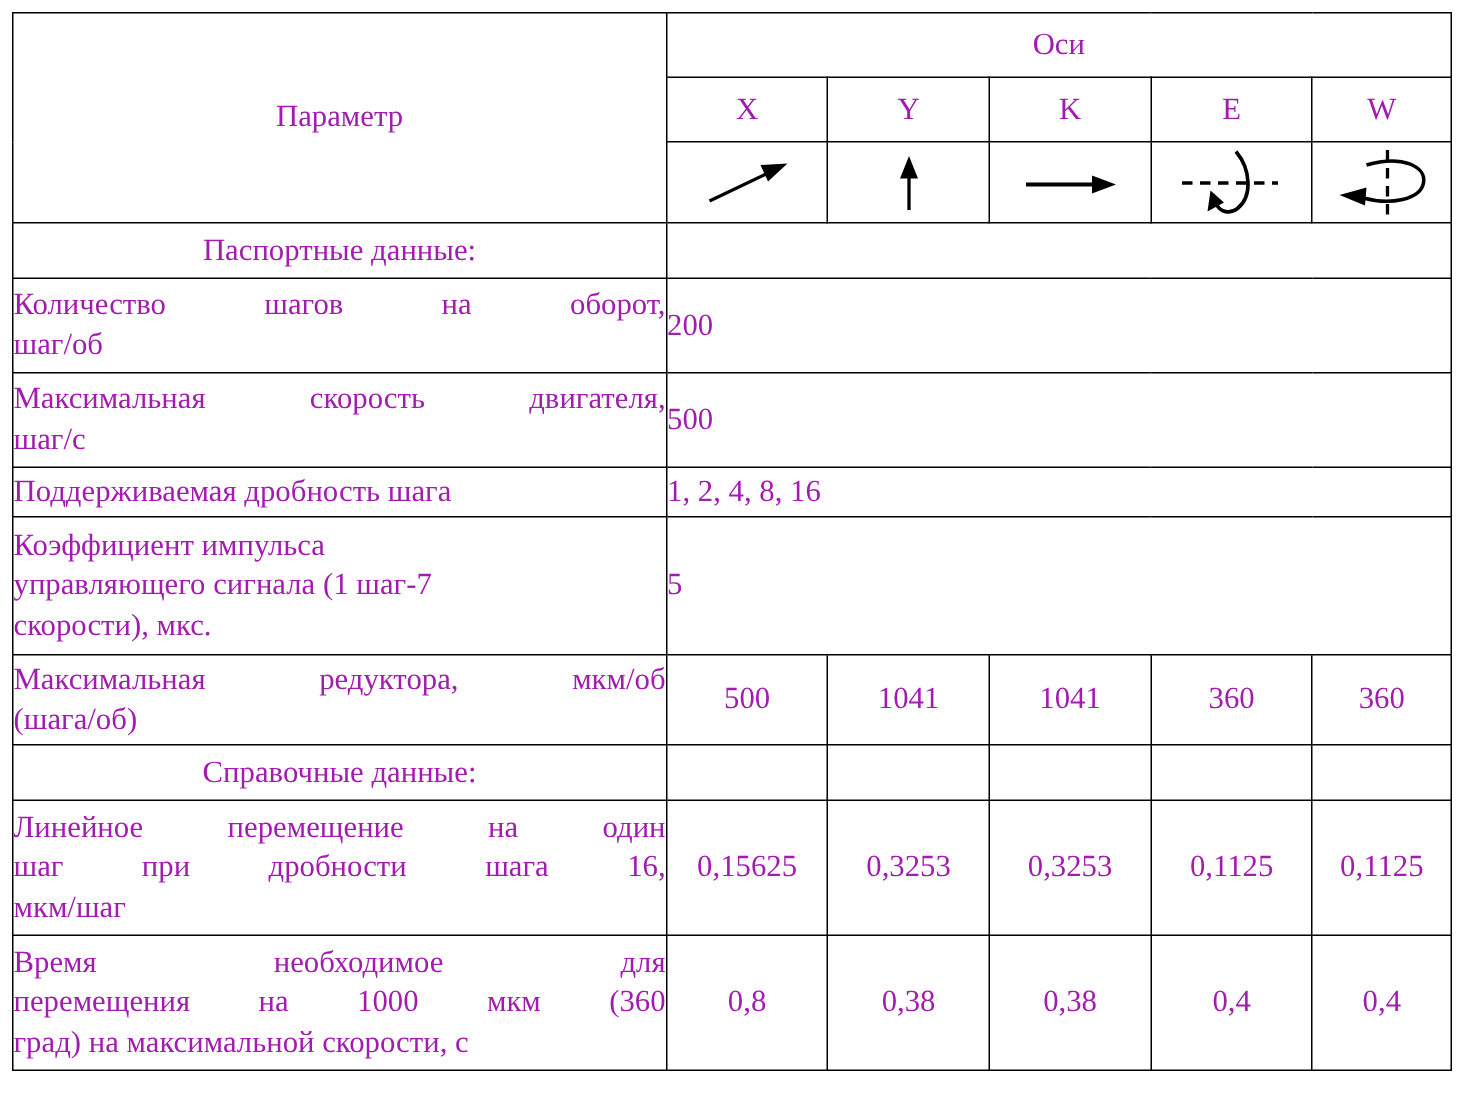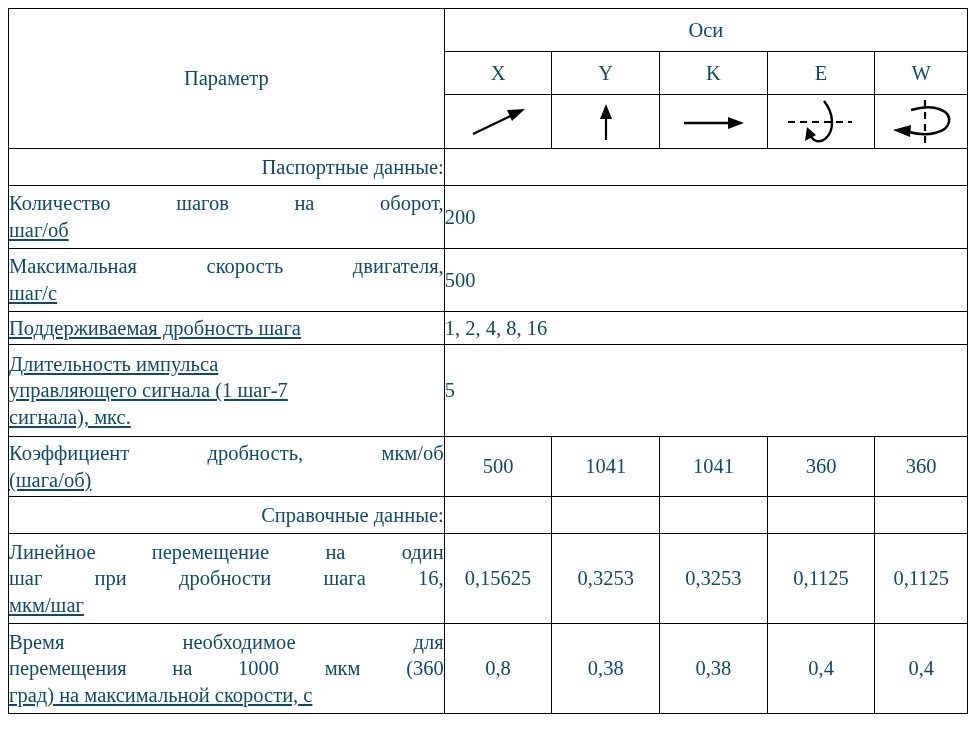--- a/index.html
+++ b/index.html
@@ -30,21 +30,21 @@
     background: #fff;
   }
   table.spec td,
   table.spec th {
     border: 1.6px solid #000000;
     padding: 0;
     vertical-align: middle;
     font-weight: normal;
     font-size: 20.5px;
     line-height: 1.30;
-    color: #0c4a6e;
+    color: #a21caf;
   }
   
   col.c-param { width: 433px; }
   col.c-ax    { width: 107px; }
   col.c-ax-l  { width: 92px; }
 
   
   .hd-param {
     text-align: center;
     font-weight: bold;
@@ -70,38 +70,37 @@
     text-align: center;
     height: 53px;
     padding: 0;
   }
   .hd-icon svg { display: block; margin: 0 auto; }
 
   
   .sect {
     font-weight: bold;
     font-size: 21px;
-    text-align: right;
+    text-align: center;
     padding: 5px 0 5px 8px;
     height: 33px;
   }
   .plabel {
     text-align: justify;
     text-align-last: left;
     padding: 5px 10px 5px 8px;
     hyphens: none;
   }
   .plabel .ln {
     display: block;
     text-align: justify;
     text-align-last: justify;
   }
   .plabel .ln.last {
     text-align-last: left;
-    text-decoration: underline;
   }
   .val {
     text-align: center;
   }
   .val-merged { }
   .blank { }
 
   
   .r-sect    { height: 37px; }
   .r-2line   { height: 63px; margin-top: 20px; }
@@ -212,30 +211,30 @@
 
       <tr class="r-1line">
         <td class="plabel">
           <span class="ln last">Поддерживаемая дробность шага</span>
         </td>
         <td class="val-merged" colspan="5">1, 2, 4, 8, 16</td>
       </tr>
 
       <tr class="r-3line">
         <td class="plabel">
-          <span class="ln last">Длительность импульса</span>
+          <span class="ln last">Коэффициент импульса</span>
           <span class="ln last">управляющего сигнала (1 шаг-7</span>
-          <span class="ln last">сигнала), мкс.</span>
+          <span class="ln last">скорости), мкс.</span>
         </td>
         <td class="val-merged" colspan="5">5</td>
       </tr>
 
       <tr class="r-2lineB">
         <td class="plabel">
-          <span class="ln">Коэффициент   дробность,   мкм/об</span>
+          <span class="ln">Максимальная   редуктора,   мкм/об</span>
           <span class="ln last">(шага/об)</span>
         </td>
         <td class="val">500</td>
         <td class="val">1041</td>
         <td class="val">1041</td>
         <td class="val">360</td>
         <td class="val">360</td>
       </tr>
 
       <tr class="r-sect">

